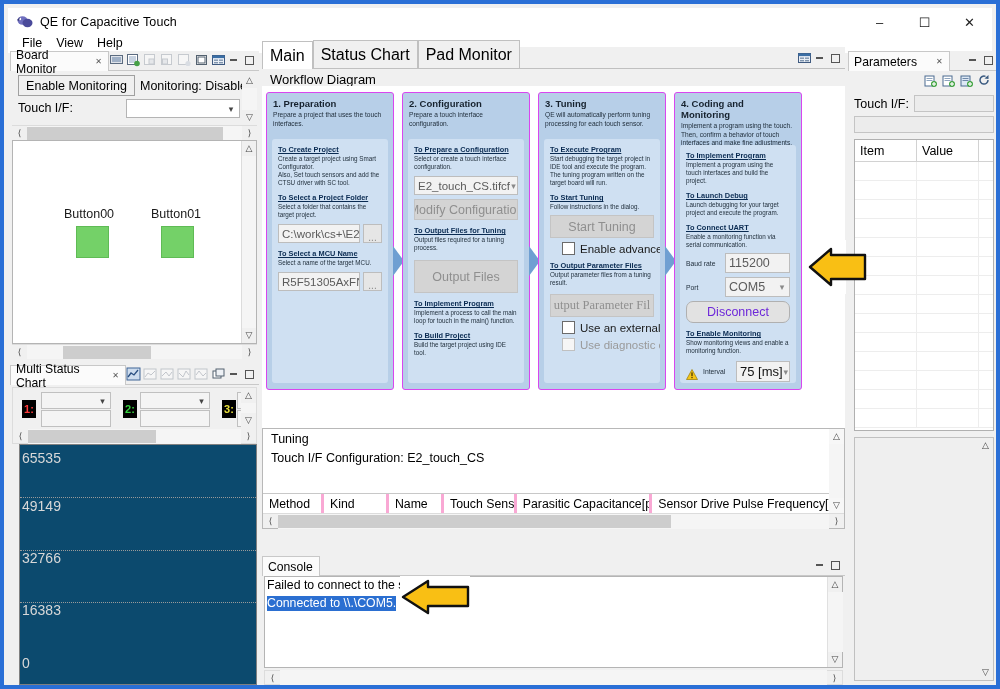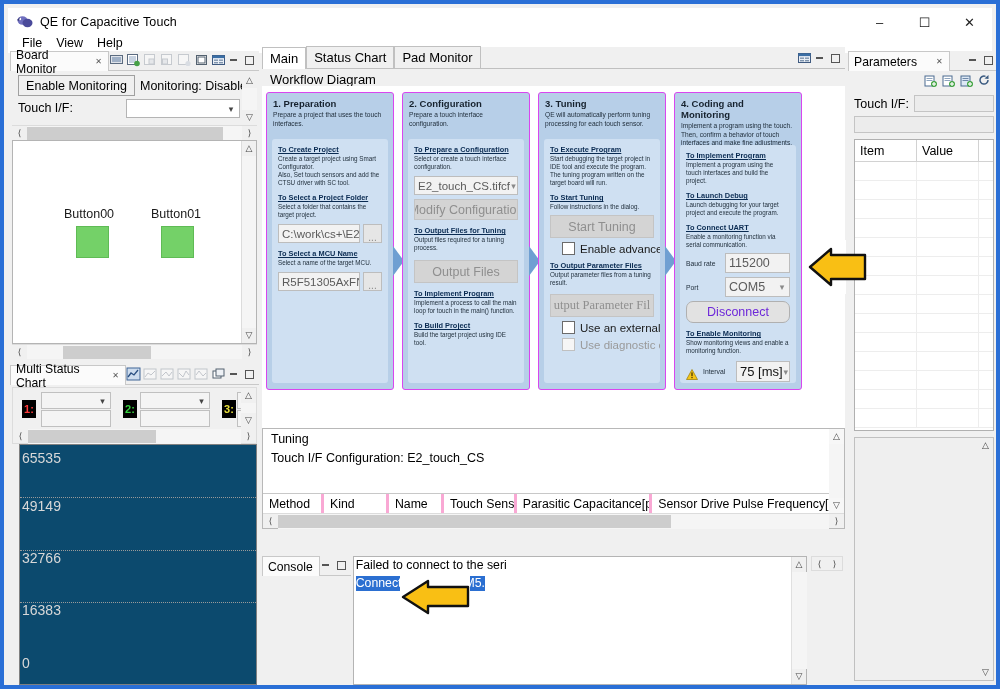--- a/index.html
+++ b/index.html
@@ -184,21 +184,21 @@
     position: absolute; left: 258px; top: 43px; width: 583px; height: 405px;
     background: #f0f0f0;
     display: flex; flex-direction: column;
   }
   .editor-tabbar {
     display: flex; align-items: flex-end; height: 22px;
     border-bottom: 1px solid #c0c0c0;
     background: #f0f0f0;
   }
   .ed-tab {
-    height: 22px; padding: 0 7px; font-size: 13px; color: #000;
+    height: 28px; padding: 0 7px; font-size: 16px; color: #000;
     display: flex; align-items: center;
     border: 1px solid #c0c0c0; border-bottom: none; background: #f0f0f0;
   }
   .ed-tab.active { background: #ffffff; position: relative; top: 1px; }
   .section-title {
     font-size: 13px; color: #000; padding: 3px 6px 2px 8px;
     background: #f0f0f0; height: 17px; overflow: hidden;
   }
   .workflow {
     flex: 1; background: #ffffff; position: relative; overflow: hidden;
@@ -282,21 +282,21 @@
     background: #ffffff; align-items: center;
   }
   .th {
     font-size: 12.3px; color: #000; padding-left: 6px;
     border-right: 3px solid #f9a8d4; height: 20px;
     display: flex; align-items: center; white-space: nowrap; overflow: hidden;
   }
 
   #consolePanel {
     position: absolute; left: 258px; top: 552px; width: 583px; height: 131px;
-    background: #f0f0f0; display: flex; flex-direction: row;
+    background: #f0f0f0; display: flex; flex-direction: column;
   }
   .console-body {
     flex: 1; background: #ffffff; border: 1px solid #b4b4b4;
     margin: 0 2px 2px 2px; position: relative; display: flex;
   }
   .console-lines { flex: 1; padding: 1px 0 0 2px; overflow: hidden; }
   .cline { font-size: 12.3px; color: #000; line-height: 15px; white-space: nowrap; }
   .cline.sel { background: #2b6fd1; color: #ffffff; display: inline-block; }
 
   
@@ -652,21 +652,21 @@
           <div class="wf-step-desc">Select or create a touch interface configuration.</div>
           <div class="wf-field">
             <div class="wf-input">
               <span>E2_touch_CS.tifcf</span>
               <span class="arr">▾</span>
             </div>
           </div>
           <div class="wf-btn">Modify Configuration</div>
           <div class="wf-step-title">To Output Files for Tuning</div>
           <div class="wf-step-desc">Output files required for a tuning process.</div>
-          <div class="wf-btn" style="margin-top:8px;height:23px;">Output Files</div>
+          <div class="wf-btn" style="margin-top:8px;height:33px;">Output Files</div>
           <div class="wf-step-title">To Implement Program</div>
           <div class="wf-step-desc">Implement a process to call the main loop for touch in the main() function.</div>
           <div class="wf-step-title">To Build Project</div>
           <div class="wf-step-desc">Build the target project using IDE tool.</div>
         </div>
       </div>
       <div class="arrow-connector" style="left:267px;">
         <svg width="11" height="30" viewBox="0 0 11 30">
             <path d="M0 0 L11 15 L0 30 Z" fill="#6f9fd2"></path>
           </svg>

